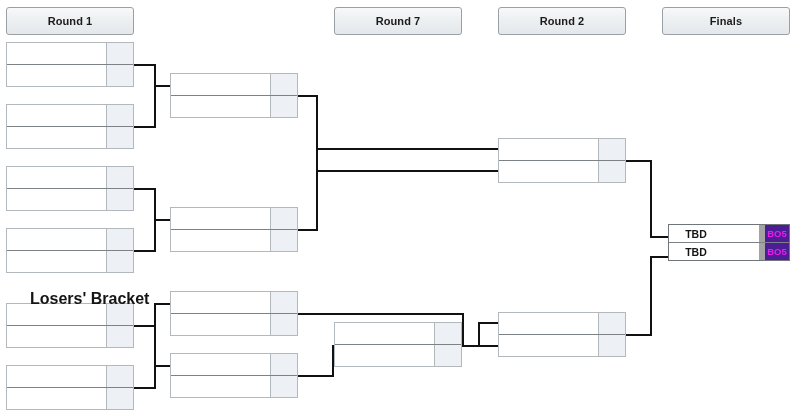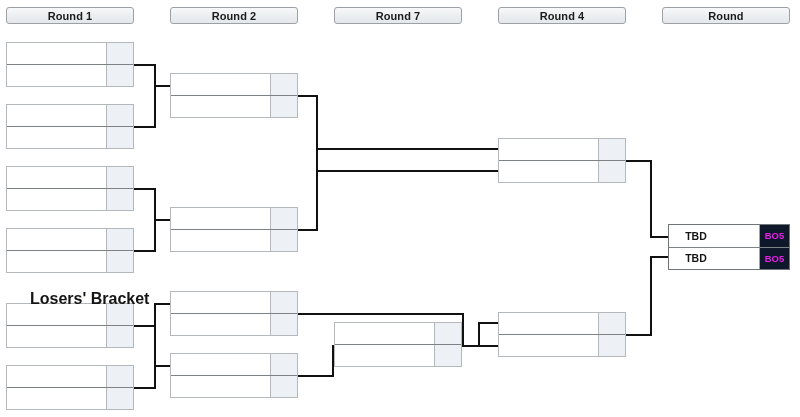--- a/index.html
+++ b/index.html
@@ -16,21 +16,21 @@
   #bracket-root {
     position: relative;
     width: 800px;
     height: 417px;
     background: #ffffff;
   }
 
   
   .round-header {
     position: absolute;
-    height: 17px;
+    height: 28px;
     border: 1px solid #9aa0a6;
     border-radius: 3px;
     background: linear-gradient(to bottom, #f7f8f9 0%, #eceff1 50%, #e4e8ea 100%);
     box-sizing: border-box;
     display: flex;
     align-items: center;
     justify-content: center;
     font-size: 11px;
     font-weight: bold;
     color: #1b1b1b;
@@ -80,22 +80,22 @@
     align-items: center;
     justify-content: center;
     font-size: 9.5px;
     font-weight: bold;
     color: #141414;
     overflow: hidden;
     white-space: nowrap;
   }
   .score-cell.bo {
     color: #e91ee9;
-    background: #0f172a;
-    border-left: 1px solid #a3a3a3;
+    background: #4c1d95;
+    border-left: 6px solid #a3a3a3;
     margin-left: 36px;
   }
 
   
   .conn {
     position: absolute;
     background: #111111;
   }
   .conn.h { height: 2px; }
   .conn.v { width: 2px; }
@@ -139,24 +139,23 @@
     <div class="conn h" style="left: 462px; top: 345px; width: 38px;"></div>
     <div class="conn v" style="left: 478px; top: 322px; height: 25px;"></div>
     <div class="conn h" style="left: 478px; top: 322px; width: 22px;"></div>
     <div class="conn h" style="left: 626px; top: 160px; width: 26px;"></div>
     <div class="conn v" style="left: 650px; top: 160px; height: 78px;"></div>
     <div class="conn h" style="left: 650px; top: 236px; width: 20px;"></div>
     <div class="conn h" style="left: 626px; top: 334px; width: 26px;"></div>
     <div class="conn v" style="left: 650px; top: 256px; height: 80px;"></div>
     <div class="conn h" style="left: 650px; top: 256px; width: 20px;"></div>
     <div class="round-header" style="left: 6px; top: 7px; width: 128px;">Round 1</div>
-    <div class="round-header" style="left: 170px; top: 7px; width: 128px;">Round 2</div>
     <div class="round-header" style="left: 334px; top: 7px; width: 128px;">Round 7</div>
-    <div class="round-header" style="left: 498px; top: 7px; width: 128px;">Round 4</div>
-    <div class="round-header" style="left: 662px; top: 7px; width: 128px;">Round</div>
+    <div class="round-header" style="left: 498px; top: 7px; width: 128px;">Round 2</div>
+    <div class="round-header" style="left: 662px; top: 7px; width: 128px;">Finals</div>
     <div class="match" style="left: 6px; top: 42px; width: 128px; height: 45px;">
       <div class="match-row">
         <div class="team-cell"></div>
         <div class="score-cell" style="width: 27px;"></div>
       </div>
       <div class="match-row">
         <div class="team-cell"></div>
         <div class="score-cell" style="width: 27px;"></div>
       </div>
     </div>
@@ -273,21 +272,21 @@
     <div class="match" style="left: 498px; top: 312px; width: 128px; height: 45px;">
       <div class="match-row">
         <div class="team-cell"></div>
         <div class="score-cell" style="width: 27px;"></div>
       </div>
       <div class="match-row">
         <div class="team-cell"></div>
         <div class="score-cell" style="width: 27px;"></div>
       </div>
     </div>
-    <div class="match has-team" style="left: 668px; top: 224px; width: 122px; height: 46px;">
+    <div class="match has-team" style="left: 668px; top: 224px; width: 122px; height: 37px;">
       <div class="match-row">
         <div class="team-cell">TBD</div>
         <div class="score-cell bo" style="width: 30px;">BO5</div>
       </div>
       <div class="match-row">
         <div class="team-cell">TBD</div>
         <div class="score-cell bo" style="width: 30px;">BO5</div>
       </div>
     </div>
     <div class="section-label" style="left: 30px; top: 290px;">Losers' Bracket</div>

